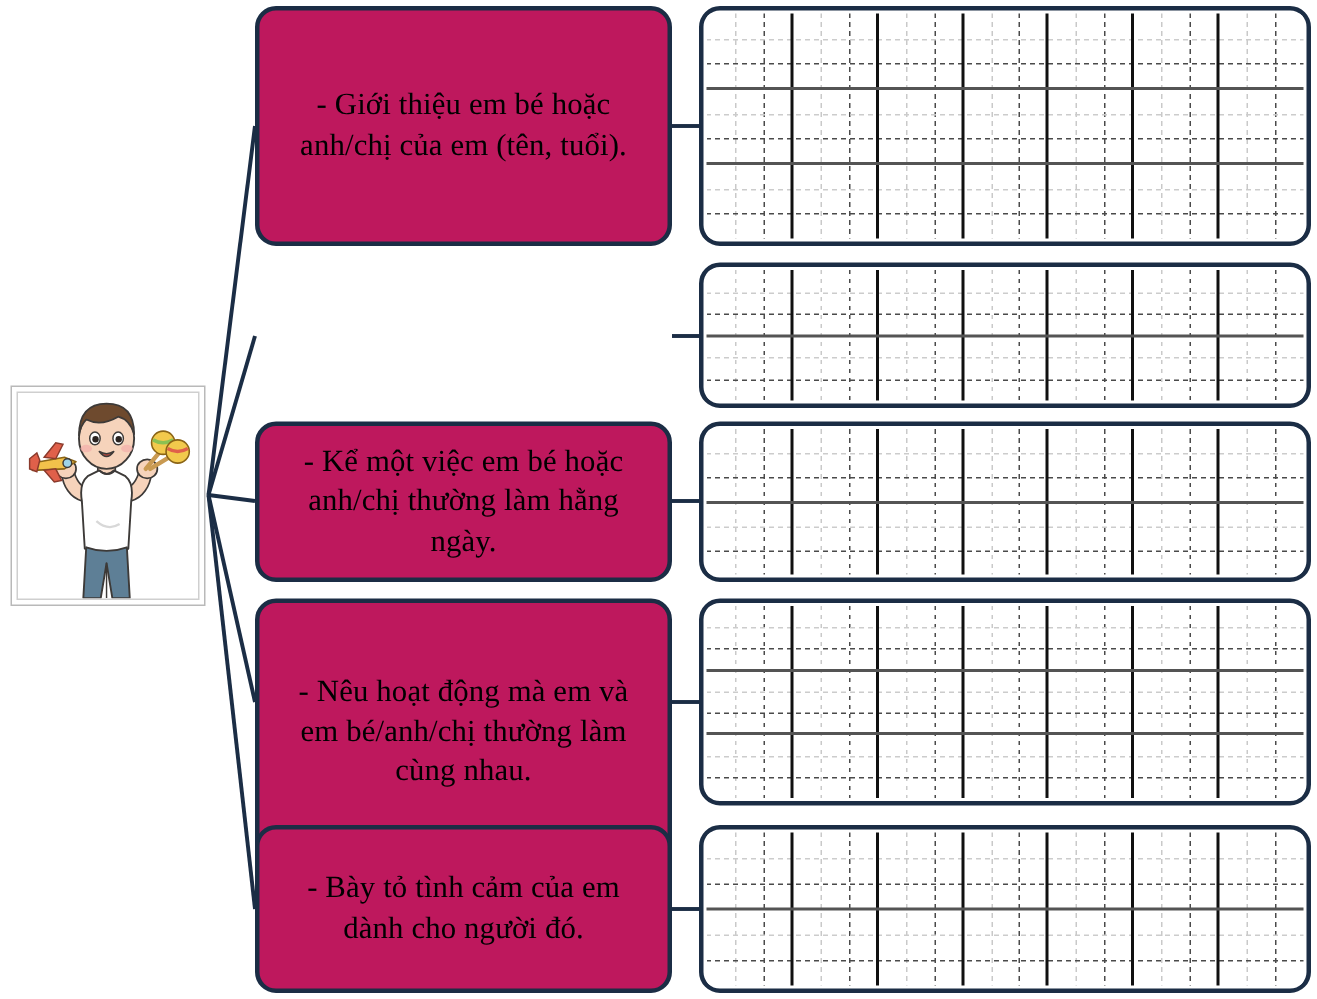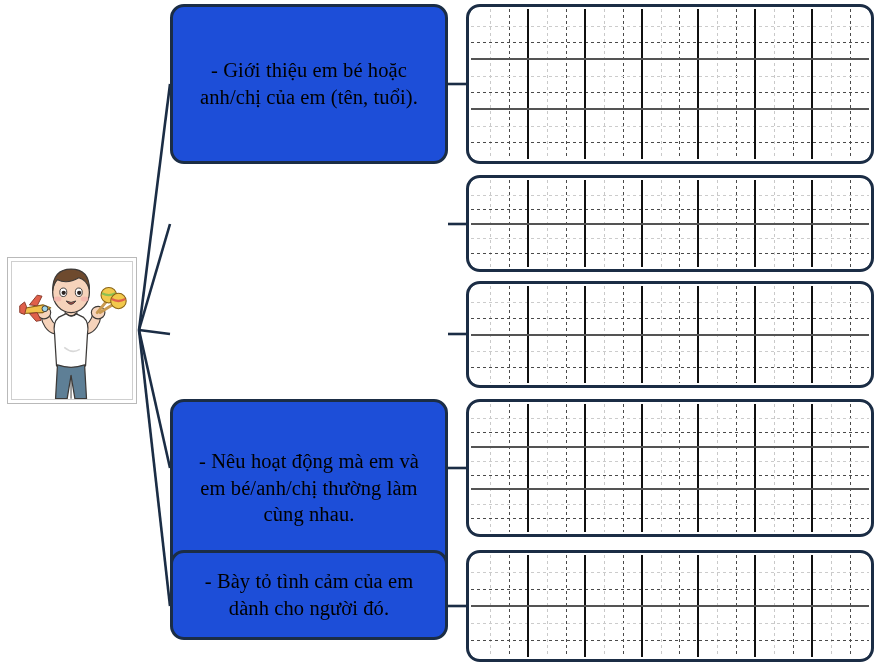--- a/index.html
+++ b/index.html
@@ -53,39 +53,39 @@
     position: relative;
   }
   #boy-svg { display: block; width: 100%; height: 100%; }
 
   
   .prompt-box {
     position: absolute;
     box-sizing: border-box;
     border: 3px solid #1b2d45;
     border-radius: 14px;
-    background: #1d4ed8;
+    background: #be185d;
     display: flex;
     align-items: center;
     justify-content: flex-end;
     text-align: center;
     color: #000000;
     padding: 4px 12px;
   }
   .prompt-text {
     font-size: 20.5px;
     line-height: 1.30;
     letter-spacing: 0.1px;
   }
 
   #box-1 { left: 170px; top: 4px;   width: 278px; height: 160px; }
   #box-2 { left: 170px; top: 175px; width: 278px; height: 97px;  }
   #box-3 { left: 170px; top: 281px; width: 278px; height: 107px; }
   #box-4 { left: 170px; top: 399px; width: 278px; height: 178px; }
-  #box-5 { left: 170px; top: 550px; width: 278px; height: 90px; }
+  #box-5 { left: 170px; top: 550px; width: 278px; height: 112px; }
 
   
   .grid-panel {
     position: absolute;
     box-sizing: border-box;
     border: 3px solid #1b2d45;
     border-radius: 14px;
     background: #ffffff;
     overflow: hidden;
     padding: 2px;
@@ -210,20 +210,23 @@
         <ellipse cx="75" cy="38" rx="4" ry="2.6" fill="#f4b3ac" opacity="0.8"></ellipse>
 
         <path d="M56 40 q5 7 10 0 q-5 3 -10 0 Z" fill="#b5473e" stroke="#3d3a38" stroke-width="1" stroke-linejoin="round"></path>
       </svg>
     </div>
   </div>
 
   <div class="prompt-box" id="box-1">
     <span class="prompt-text">- Giới thiệu em bé hoặc anh/chị của em (tên, tuổi).</span>
   </div>
+  <div class="prompt-box" id="box-3">
+    <span class="prompt-text">- Kể một việc em bé hoặc anh/chị thường làm hằng ngày.</span>
+  </div>
   <div class="prompt-box" id="box-4">
     <span class="prompt-text">- Nêu hoạt động mà em và em bé/anh/chị thường làm cùng nhau.</span>
   </div>
   <div class="prompt-box" id="box-5">
     <span class="prompt-text">- Bày tỏ tình cảm của em dành cho người đó.</span>
   </div>
 
   <div class="grid-panel" id="grid-1">
     <div class="grid-surface" style="background-size: 1px 4.167px, 4.738px 1px; background-image: none;">
         <div class="vline minor pale" style="left: 18.95px;"></div>

